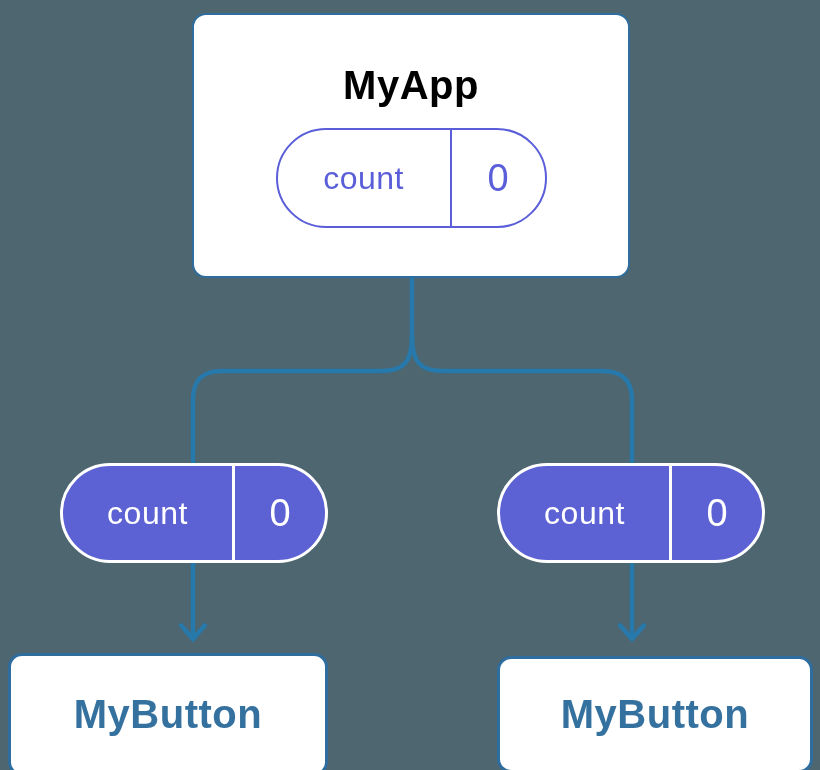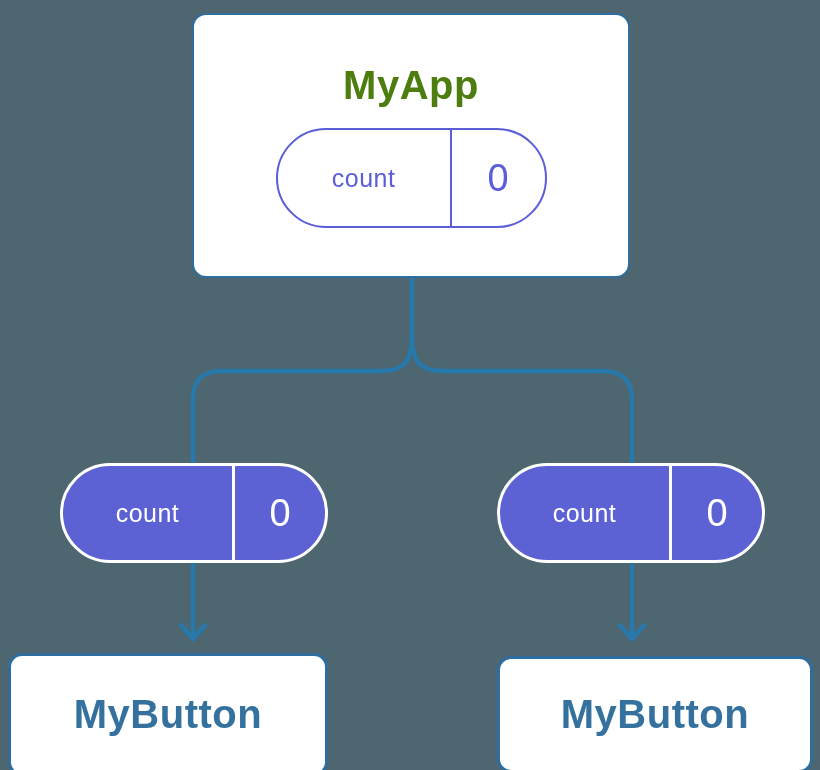--- a/index.html
+++ b/index.html
@@ -35,35 +35,35 @@
     border: 2px solid #2e6d9d;
     display: flex;
     flex-direction: column;
     align-items: center;
   }
   .root-title {
     margin-top: 50px;
     font-size: 40px;
     font-weight: 700;
     letter-spacing: 0.5px;
-    color: #4d7c0f;
+    color: #000000;
     line-height: 1;
   }
   .pill {
     display: flex;
     height: 100px;
     border-radius: 50px;
     overflow: hidden;
   }
   .pill-cell-label {
     width: 64.5%;
     display: flex;
     align-items: center;
     justify-content: center;
-    font-size: 25px;
+    font-size: 32px;
     letter-spacing: 0.5px;
   }
   .pill-cell-value {
     flex: 1;
     display: flex;
     align-items: center;
     justify-content: center;
     font-size: 38px;
   }
   .pill-outline {

